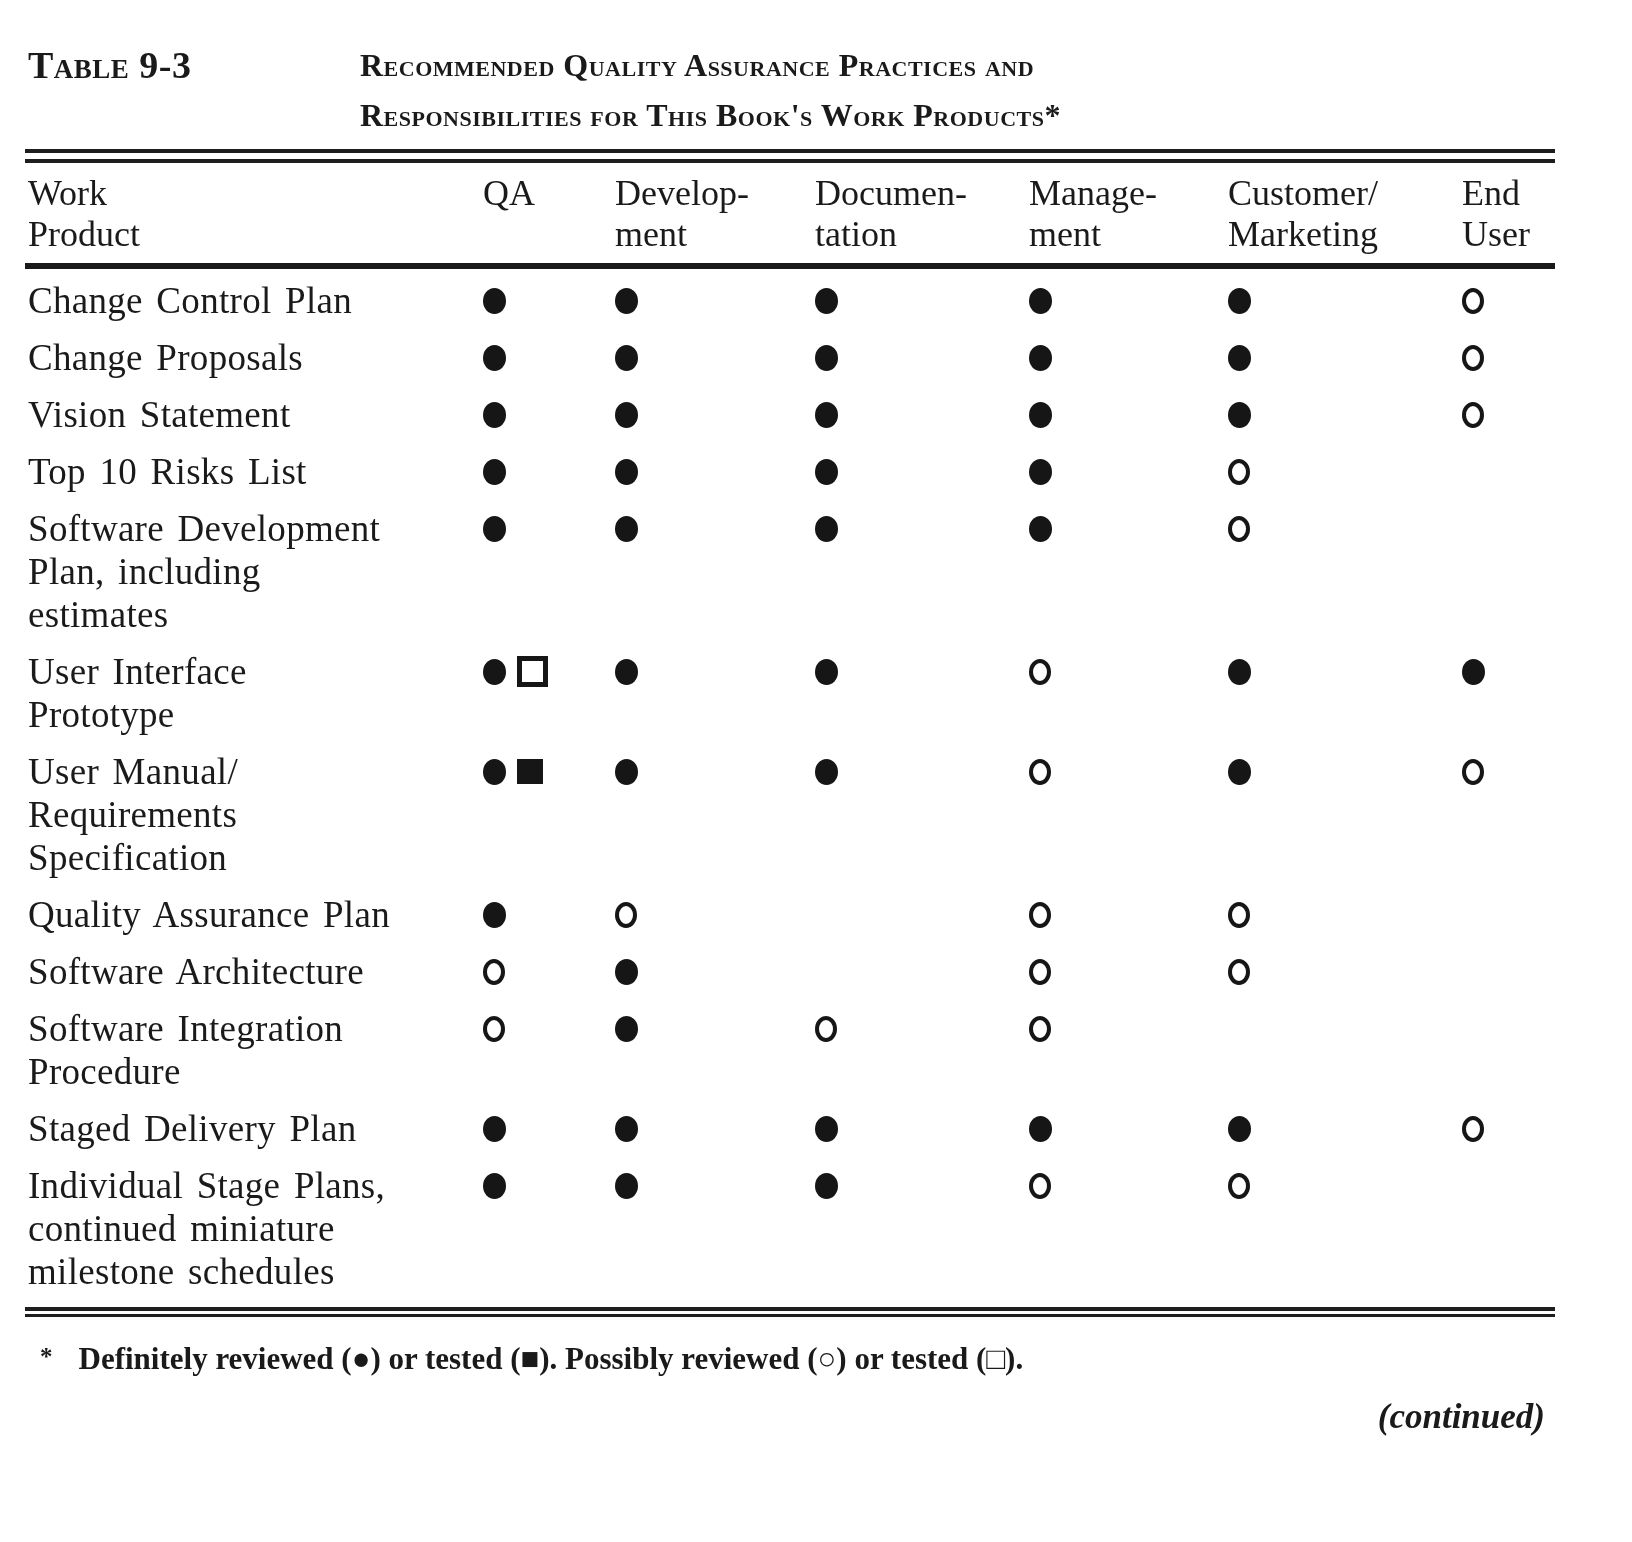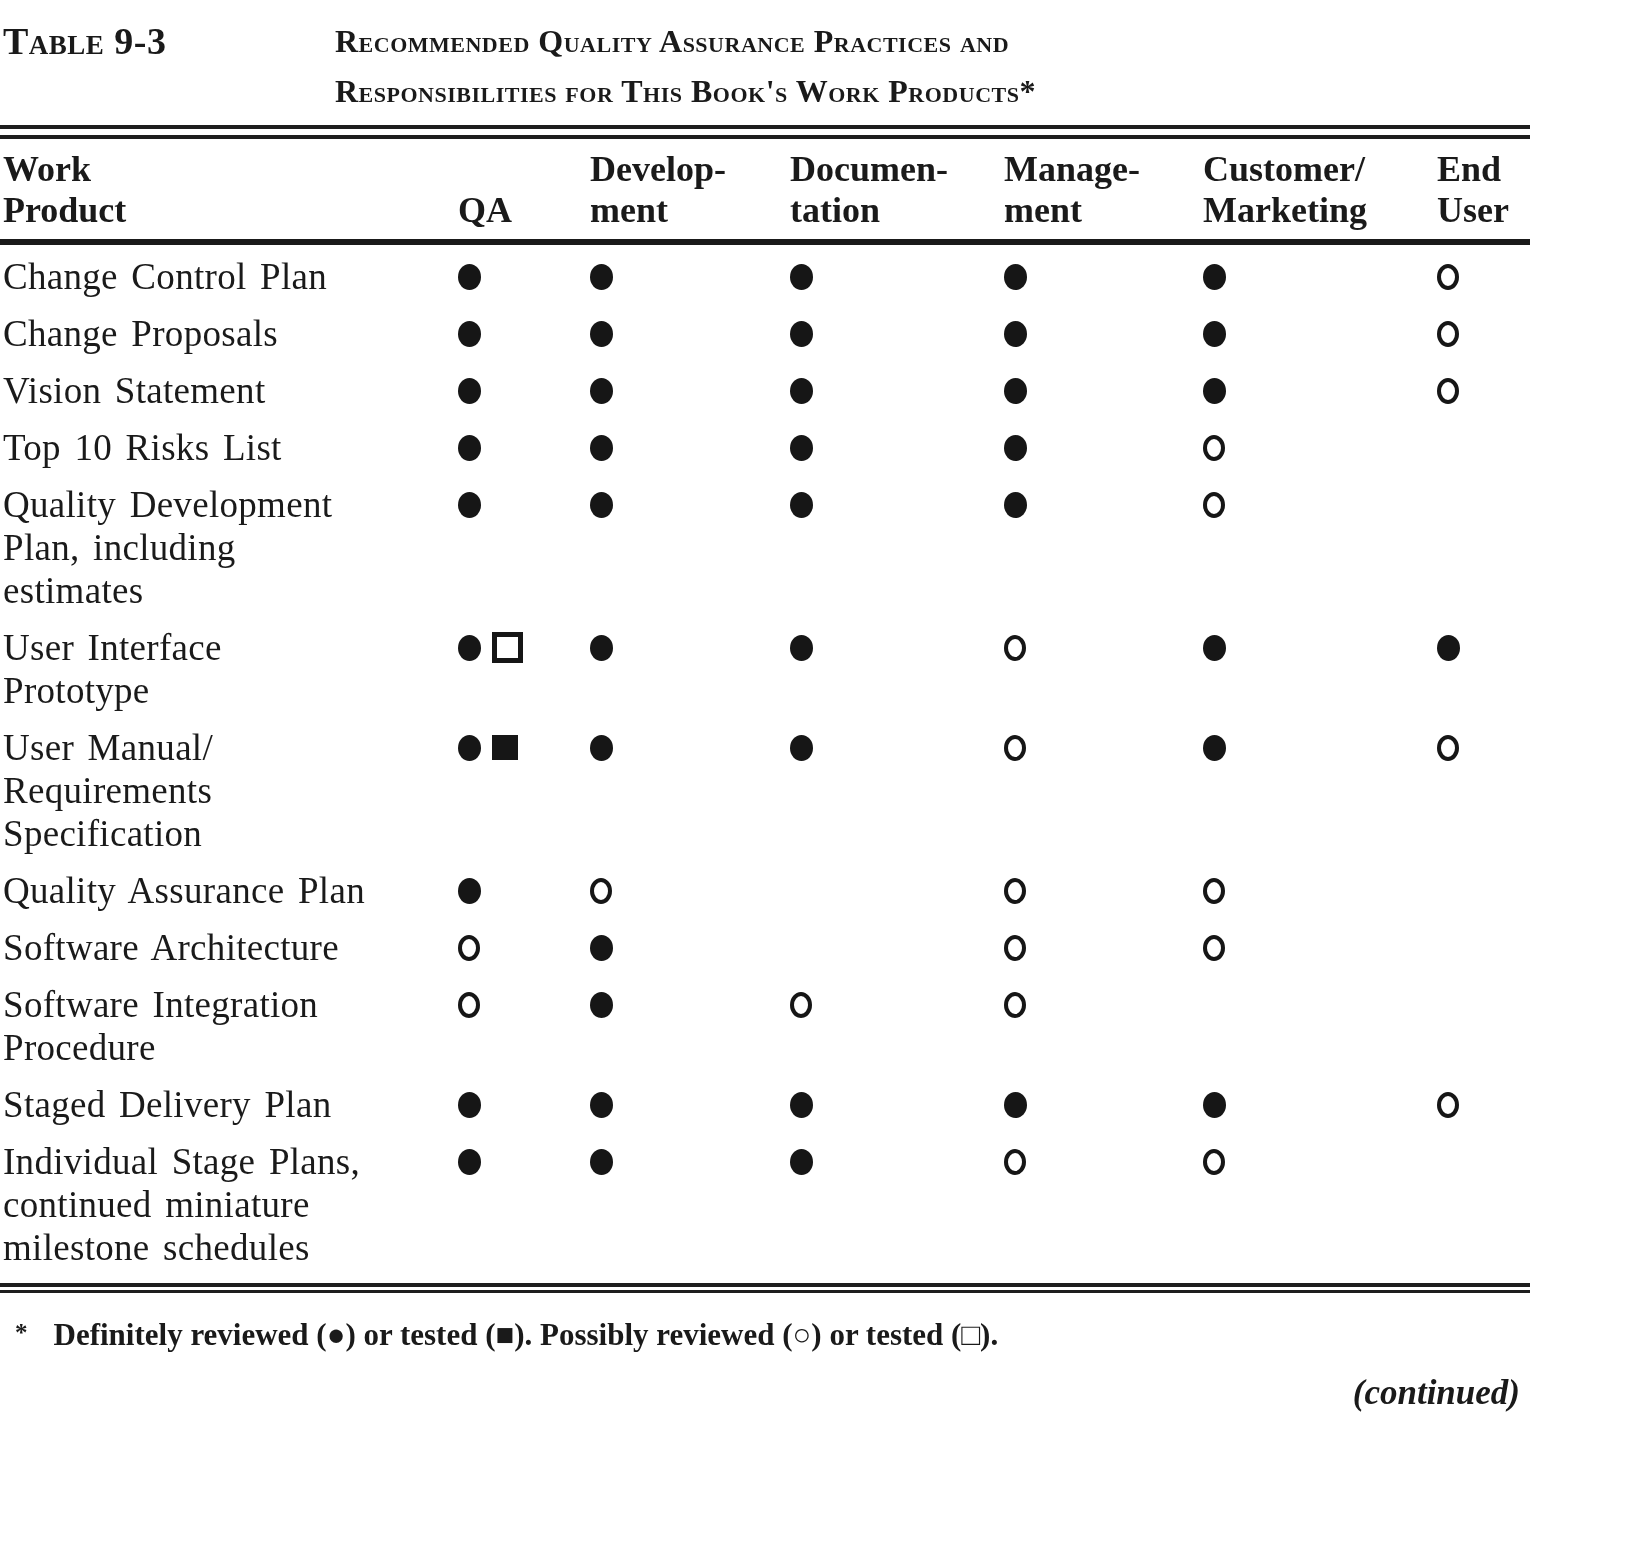--- a/index.html
+++ b/index.html
@@ -9,21 +9,22 @@
   }
   body {
     width: 1632px;
     height: 1542px;
     overflow: hidden;
     color: #1a1a1a;
     font-family: "Liberation Serif", "DejaVu Serif", serif;
   }
   .sheet {
     width: 1530px;
-    padding-top: 16px;
+    margin-left: 25px;
+    padding-top: 40px;
     position: relative;
   }
 
   
   .caption { display: flex; align-items: flex-start; }
   .caption-label {
     width: 332px;
     flex: 0 0 332px;
     font-variant: small-caps;
     font-weight: 700;
@@ -57,22 +58,21 @@
 
   
   .thead, .trow {
     display: grid;
     grid-template-columns: 432px 132px 200px 214px 199px 234px 1fr;
   }
   .thead { padding: 10px 0 8px 0; }
   .hcell {
     display: flex;
     flex-direction: column;
-    justify-content: flex-end;
-    font-weight: 700;
+    font-weight: 400;
     font-size: 36px;
     line-height: 41px;
     padding-left: 26px;
     white-space: nowrap;
   }
   .hcell.first { padding-left: 3px; }
 
   .tbody { padding-top: 10px; }
   .trow { align-items: start; margin-bottom: 14px; }
   .pcell {
@@ -268,21 +268,21 @@
         </div>
         <div class="mcell">
           <span class="marker m-filled-circle"></span>
         </div>
         <div class="mcell">
           <span class="marker m-open-circle"></span>
         </div>
         <div class="mcell"></div>
       </div>
       <div class="trow">
-        <div class="pcell">Quality Development
+        <div class="pcell">Software Development
 Plan, including
 estimates</div>
         <div class="mcell">
           <span class="marker m-filled-circle"></span>
         </div>
         <div class="mcell">
           <span class="marker m-filled-circle"></span>
         </div>
         <div class="mcell">
           <span class="marker m-filled-circle"></span>

